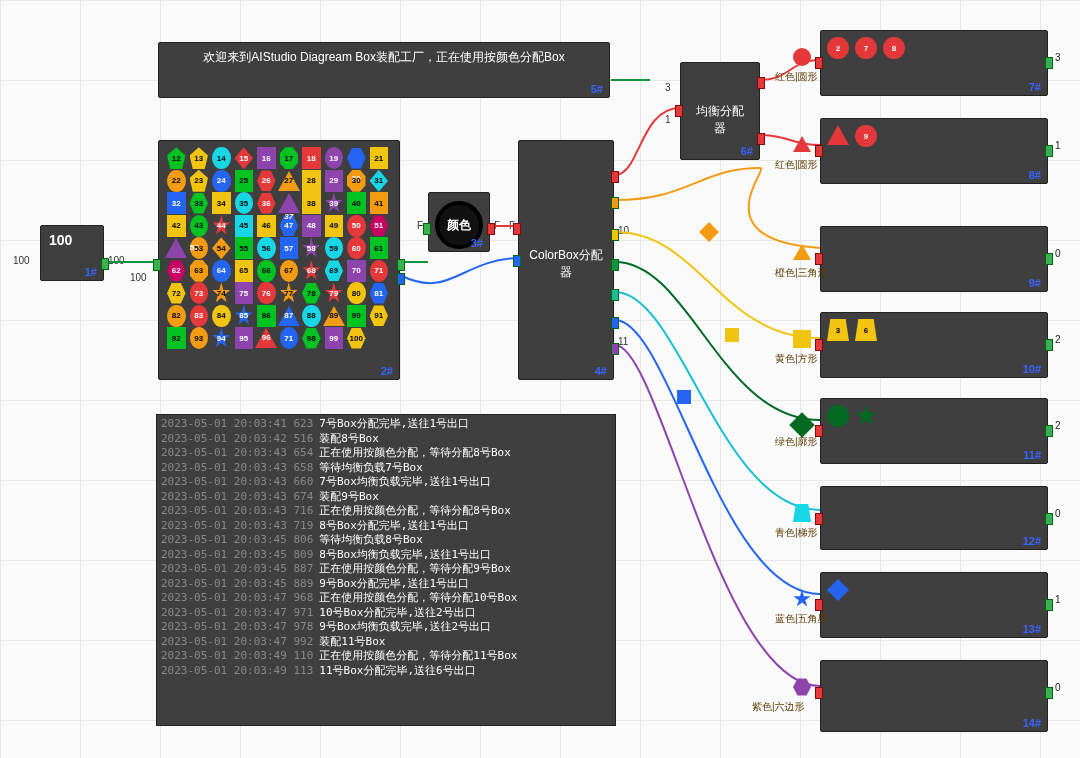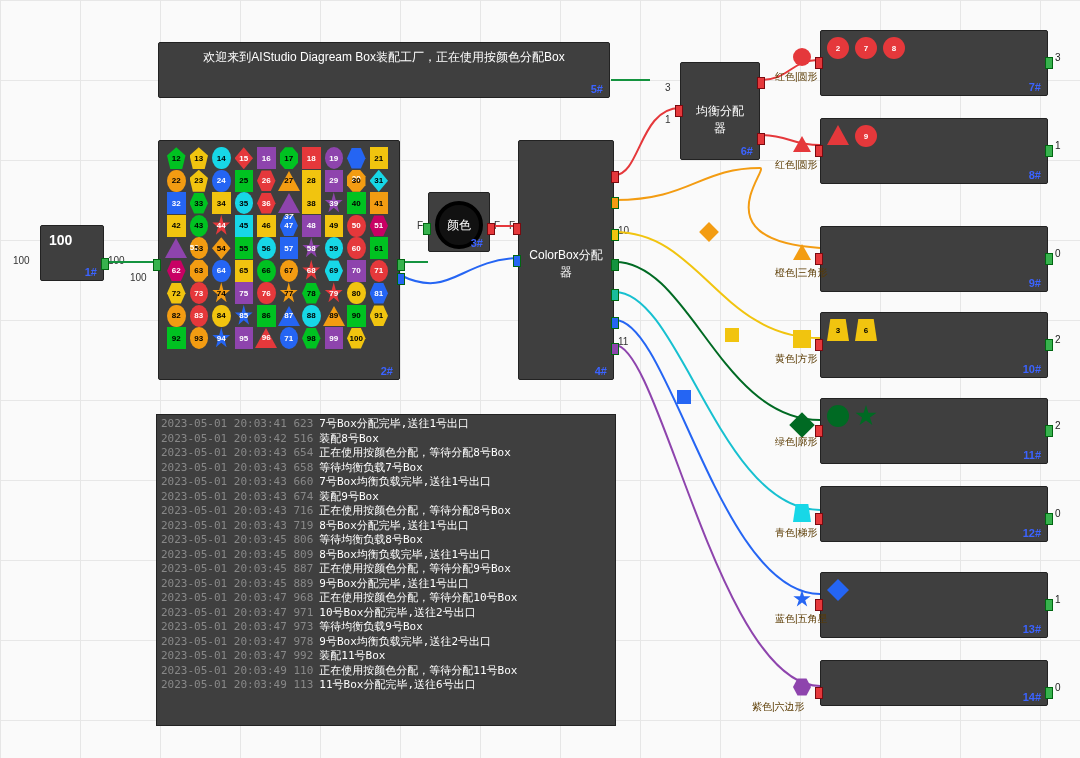--- a/index.html
+++ b/index.html
@@ -139,20 +139,21 @@
   .c-purple{ background:#8e44ad; color:#8e44ad;}
   .c-magenta{ background:#c80064; }
   .shape-num { color:#000; font-size:8px; position:relative; z-index:2; }
   
   .color-node-circle{
     width:40px;height:40px;border-radius:50%;
     background:#111;border:4px solid #000;
     display:flex;align-items:center;justify-content:center;
     color:#fff;font-size:12px;
     margin:8px auto 4px auto;
+    font-weight:bold;
   }
   
   .logpanel {
     position:absolute;
     background:#3f3f3f;
     border:1px solid #222;
     z-index:2;
     overflow:hidden;
     font-family: Consolas, monospace;
     font-size:11px;
@@ -714,21 +715,21 @@
       </div>
       <div class="corner-id">11#</div>
       <div class="port red" style="left: -6px; top: 26px;"></div>
       <div class="port green" style="right: -6px; top: 26px;"></div>
     </div>
     <div class="io-count" style="left: 1055px; top: 420px;">2</div>
     <div class="marker" style="left: 793px; top: 504px;">
       <div style="width: 18px; height: 18px; background: rgb(23, 215, 231); clip-path: polygon(15% 0%, 85% 0%, 100% 100%, 0% 100%);"></div>
     </div>
     <div class="marker-label" style="left: 775px; top: 526px;">青色|梯形</div>
-    <div class="node" style="left: 820px; top: 486px; width: 228px; height: 56px;">
+    <div class="node" style="left: 820px; top: 486px; width: 228px; height: 64px;">
       <div class="out-row"></div>
       <div class="corner-id">12#</div>
       <div class="port red" style="left: -6px; top: 26px;"></div>
       <div class="port green" style="right: -6px; top: 26px;"></div>
     </div>
     <div class="io-count" style="left: 1055px; top: 508px;">0</div>
     <div class="marker" style="left: 793px; top: 590px;">
       <div style="width: 18px; height: 18px; background: rgb(37, 101, 243); clip-path: polygon(50% 0%, 61% 35%, 98% 35%, 68% 57%, 79% 91%, 50% 70%, 21% 91%, 32% 57%, 2% 35%, 39% 35%);"></div>
     </div>
     <div class="marker-label" style="left: 775px; top: 612px;">蓝色|五角星</div>
@@ -738,21 +739,21 @@
       </div>
       <div class="corner-id">13#</div>
       <div class="port red" style="left: -6px; top: 26px;"></div>
       <div class="port green" style="right: -6px; top: 26px;"></div>
     </div>
     <div class="io-count" style="left: 1055px; top: 594px;">1</div>
     <div class="marker" style="left: 793px; top: 678px;">
       <div style="width: 18px; height: 18px; background: rgb(142, 68, 173); clip-path: polygon(25% 3%, 75% 3%, 100% 50%, 75% 97%, 25% 97%, 0% 50%);"></div>
     </div>
     <div class="marker-label" style="left: 752px; top: 700px;">紫色|六边形</div>
-    <div class="node" style="left: 820px; top: 660px; width: 228px; height: 46px;">
+    <div class="node" style="left: 820px; top: 660px; width: 228px; height: 72px;">
       <div class="out-row"></div>
       <div class="corner-id">14#</div>
       <div class="port red" style="left: -6px; top: 26px;"></div>
       <div class="port green" style="right: -6px; top: 26px;"></div>
     </div>
     <div class="io-count" style="left: 1055px; top: 682px;">0</div>
   </div>
 
 <div class="marker" style="left:702px; top:225px;">
     <div style="width:14px;height:14px;background:#f39c12;transform:rotate(45deg);"></div>
@@ -773,19 +774,18 @@
       <div class="row"><span class="ts">2023-05-01 20:03:43 660</span><span class="msg">7号Box均衡负载完毕,送往1号出口</span></div>
       <div class="row"><span class="ts">2023-05-01 20:03:43 674</span><span class="msg">装配9号Box</span></div>
       <div class="row"><span class="ts">2023-05-01 20:03:43 716</span><span class="msg">正在使用按颜色分配，等待分配8号Box</span></div>
       <div class="row"><span class="ts">2023-05-01 20:03:43 719</span><span class="msg">8号Box分配完毕,送往1号出口</span></div>
       <div class="row"><span class="ts">2023-05-01 20:03:45 806</span><span class="msg">等待均衡负载8号Box</span></div>
       <div class="row"><span class="ts">2023-05-01 20:03:45 809</span><span class="msg">8号Box均衡负载完毕,送往1号出口</span></div>
       <div class="row"><span class="ts">2023-05-01 20:03:45 887</span><span class="msg">正在使用按颜色分配，等待分配9号Box</span></div>
       <div class="row"><span class="ts">2023-05-01 20:03:45 889</span><span class="msg">9号Box分配完毕,送往1号出口</span></div>
       <div class="row"><span class="ts">2023-05-01 20:03:47 968</span><span class="msg">正在使用按颜色分配，等待分配10号Box</span></div>
       <div class="row"><span class="ts">2023-05-01 20:03:47 971</span><span class="msg">10号Box分配完毕,送往2号出口</span></div>
-      <div class="row"><span class="ts">2023-05-01 20:03:47 973</span><span class="msg">等待均衡负载9号Box</span></div>
       <div class="row"><span class="ts">2023-05-01 20:03:47 978</span><span class="msg">9号Box均衡负载完毕,送往2号出口</span></div>
       <div class="row"><span class="ts">2023-05-01 20:03:47 992</span><span class="msg">装配11号Box</span></div>
       <div class="row"><span class="ts">2023-05-01 20:03:49 110</span><span class="msg">正在使用按颜色分配，等待分配11号Box</span></div>
       <div class="row"><span class="ts">2023-05-01 20:03:49 113</span><span class="msg">11号Box分配完毕,送往6号出口</span></div>
     </div>
 </div>
 
 </body></html>

